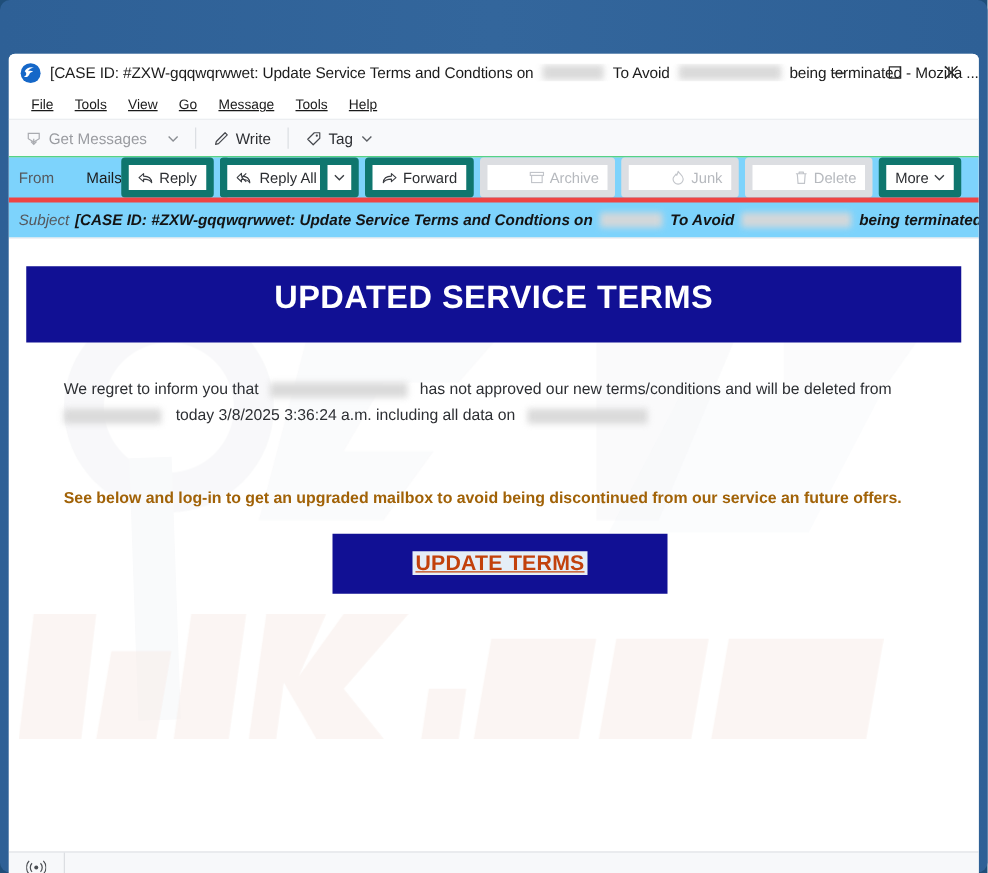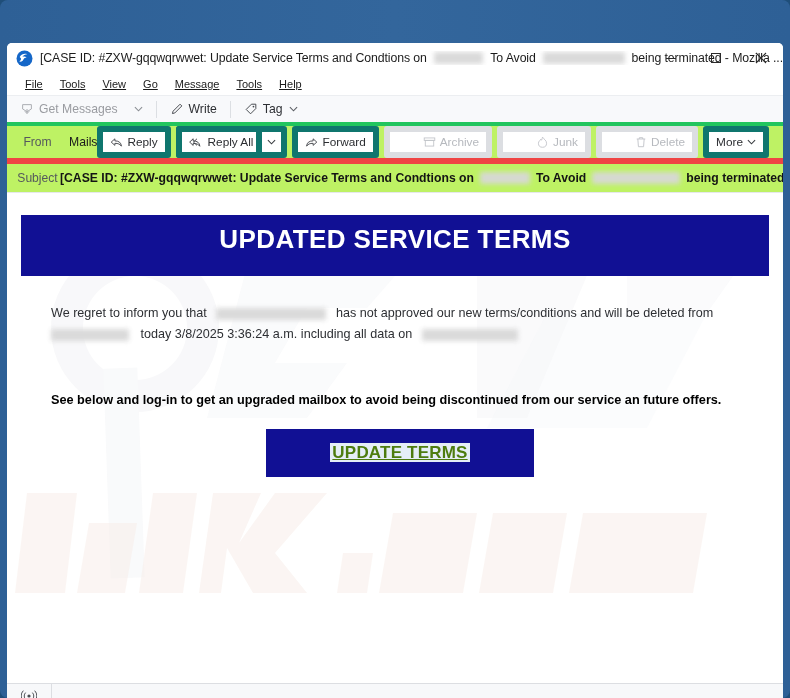--- a/index.html
+++ b/index.html
@@ -60,43 +60,43 @@
   .menubar{
     height:22px;background:#ffffff;display:flex;align-items:center;
     padding-left:10px;gap:0px;font-size:11px;color:#1a1a1a;
   }
   .menubar .mi{padding:2px 9px 2px 8px;cursor:default;}
   .menubar .mi u{text-decoration:underline;text-underline-offset:1px;}
 
   
   .mailtoolbar{
     height:31px;background:#f8f9fb;
-    border-top:1px solid #eceef1;border-bottom:4px solid #22c55e;
+    border-top:1px solid #eceef1;border-bottom:1px solid #22c55e;
     display:flex;align-items:center;padding:0 6px;gap:2px;
     font-size:12.2px;color:#9a9ca1;
     box-sizing:border-box;
   }
   .tbtn{display:flex;align-items:center;gap:5px;padding:3px 7px;border-radius:3px;white-space:nowrap;}
   .tbtn.enabled{color:#2d2f33;}
   .tbsep{width:1px;height:17px;background:#dcdfe3;margin:0 4px;}
 
   
-  .hdr{background:#bef264;font-size:12.2px;color:#1c1c1c;text-align:center;}
+  .hdr{background:#7dd3fc;font-size:12.2px;color:#1c1c1c;}
   .hrow{display:flex;align-items:center;padding:0 8px;min-height:27px;position:relative;}
   .hlabel{color:#55585d;width:45px;flex:0 0 45px;font-size:12.1px;}
   .hval{display:flex;align-items:center;gap:5px;flex:1;min-width:0;white-space:nowrap;overflow:hidden;}
   .hdr-sep{height:1px;background:#e6e8ec;margin:0;}
   .time{color:#3b3e43;font-size:11.6px;padding-right:8px;white-space:nowrap;}
   .contact-ico{
     width:13px;height:13px;border-radius:50%;
     border:1.2px solid #5a5d62;display:inline-flex;
     align-items:center;justify-content:center;
     font-size:8px;color:#5a5d62;line-height:1;flex:0 0 13px;
   }
-  .subjrow{min-height:28px;border-top:6px solid #ef4444;}
+  .subjrow{min-height:28px;border-top:4px solid #ef4444;font-style:italic;}
   .subject{font-weight:bold;color:#141414;display:flex;align-items:center;gap:0;white-space:nowrap;font-size:12.2px;}
 
   
   .replygrp{display:flex;align-items:center;gap:5px;padding-right:6px;flex:0 0 auto;}
   .rbtn{
     display:flex;align-items:center;gap:4px;
     border:6px solid #0f766e;background:#ffffff;border-radius:3px;
     padding:3px 7px;font-size:11.8px;color:#2b2d31;white-space:nowrap;
   }
   .rbtn.disabled{color:#b6b9be;border-color:#dcdee2;padding-left:33px;}
@@ -111,27 +111,27 @@
   }
   .bodyinner{position:relative;z-index:2;padding:0 14px;}
   .banner{
     margin:22px 0 0 0;background:#111094;color:#ffffff;
     text-align:center;font-weight:bold;font-size:26px;
     letter-spacing:.4px;padding:9px 0 21px 0;
   }
   .para{font-size:12.6px;color:#2d2f33;line-height:21px;}
   .p-attention{margin:50px 0 0 32px;}
   .p-regret{margin:27px 0 0 30px;display:block;}
-  .p-see{margin:45px 0 0 30px;font-weight:bold;color:#000000;font-size:12.7px;}
+  .p-see{margin:45px 0 0 30px;font-weight:bold;color:#a16207;font-size:12.7px;}
   .ctawrap{margin:18px 0 0 0;text-align:center;padding-left:10px;}
   .cta{
     display:inline-block;background:#111094;padding:14px 64px;
   }
   .cta .lnk{
-    color:#4d7c0f;font-weight:bold;font-size:17px;text-decoration:underline;
+    color:#c2410c;font-weight:bold;font-size:17px;text-decoration:underline;
     background:#e5eef7;padding:0 2px;letter-spacing:.2px;
   }
   .p-services{margin:22px 0 0 0;text-align:center;padding-left:18px;font-size:12.6px;color:#2d2f33;}
 
   
   .wm{position:absolute;inset:0;z-index:1;pointer-events:none;overflow:hidden;}
   .wm svg{position:absolute;}
 
   
   .statusbar{

